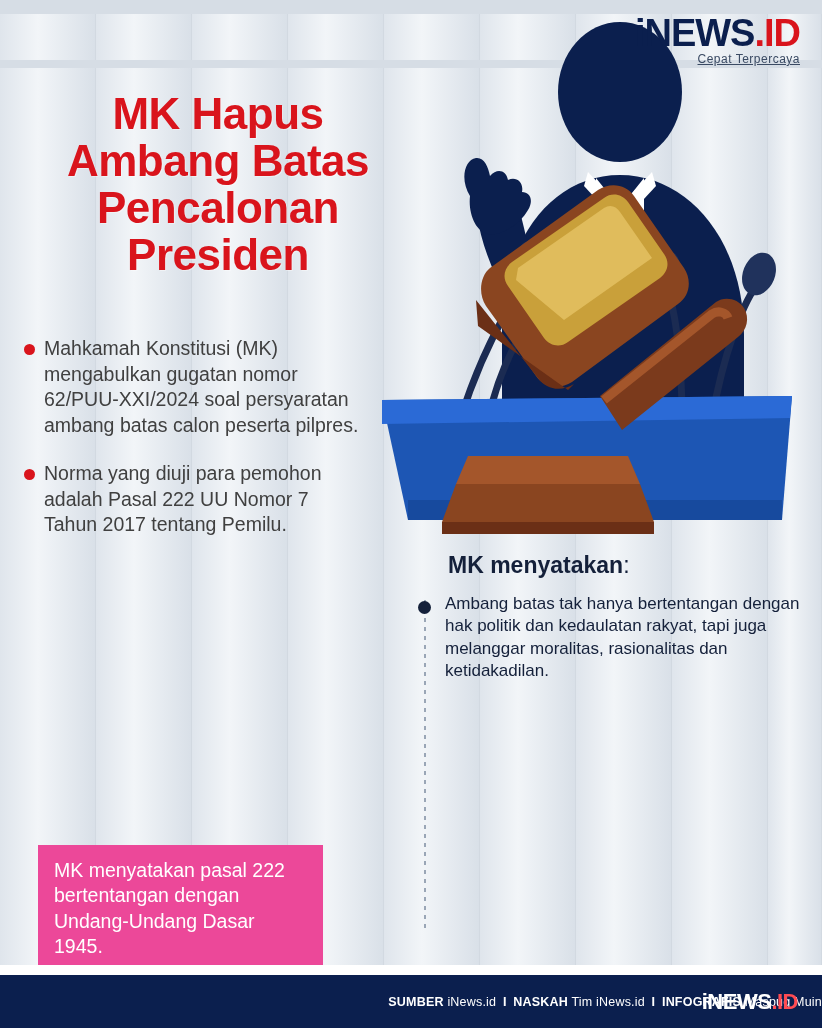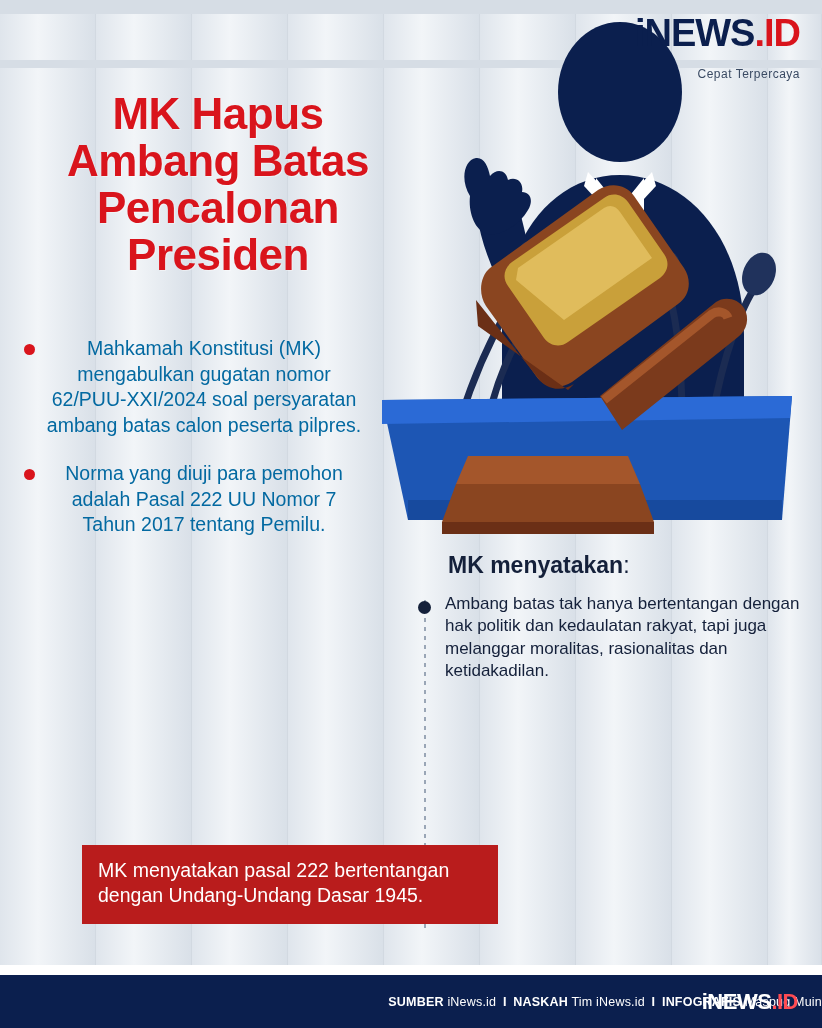--- a/index.html
+++ b/index.html
@@ -35,21 +35,21 @@
     position: absolute; right: 22px; top: 14px; text-align: right;
     z-index: 20;
   }
   .logo-main {
     font-size: 38px; font-weight: bold; letter-spacing: -1px;
     color: #0b1f4e; line-height: 1;
   }
   .logo-main .dot { color: #d9141c; }
   .logo-main .id { color: #d9141c; }
   .logo-sub {
-    font-size: 12px; color: #3a4a63; letter-spacing: .5px; margin-top: 15px;
+    font-size: 12px; color: #3a4a63; letter-spacing: .5px; margin-top: 0; text-decoration: underline;
   }
   
   .art {
     position: absolute; right: 0; top: 0; width: 470px; height: 600px;
     z-index: 5;
   }
   
   .title {
     position: absolute; left: 28px; top: 90px; z-index: 12;
     color: #d9141c;
@@ -66,30 +66,29 @@
     position: absolute; left: 24px; top: 336px; width: 340px; z-index: 12;
   }
   .bullet-item {
     display: flex; margin-bottom: 22px;
   }
   .bullet-dot {
     width: 11px; height: 11px; min-width: 11px; border-radius: 50%;
     background: #d9141c; margin-top: 8px; margin-right: 9px;
   }
   .bullet-text {
-    font-size: 19.5px; line-height: 1.32; color: #0369a1; text-align: center;
+    font-size: 19.5px; line-height: 1.32; color: #404040;
   }
   
   .callout {
-    position: absolute; left: 38px; top: 845px; width: 416px;
-    background: #b91c1c; color: #fff;
+    position: absolute; left: 38px; top: 845px; width: 285px;
+    background: #ec4899; color: #fff;
     padding: 13px 16px 15px 16px;
     font-size: 19.5px; line-height: 1.3;
     z-index: 12;
-    margin-left: 44px;
   }
   
   .right-panel {
     position: absolute; left: 418px; top: 552px; width: 386px; z-index: 12;
   }
   .right-heading {
     font-size: 23px; font-weight: bold; color: #14203a; margin: 0 0 14px 30px;
   }
   .right-heading .thin { font-weight: normal; }
   .r-item { display: flex; margin-bottom: 24px; }

